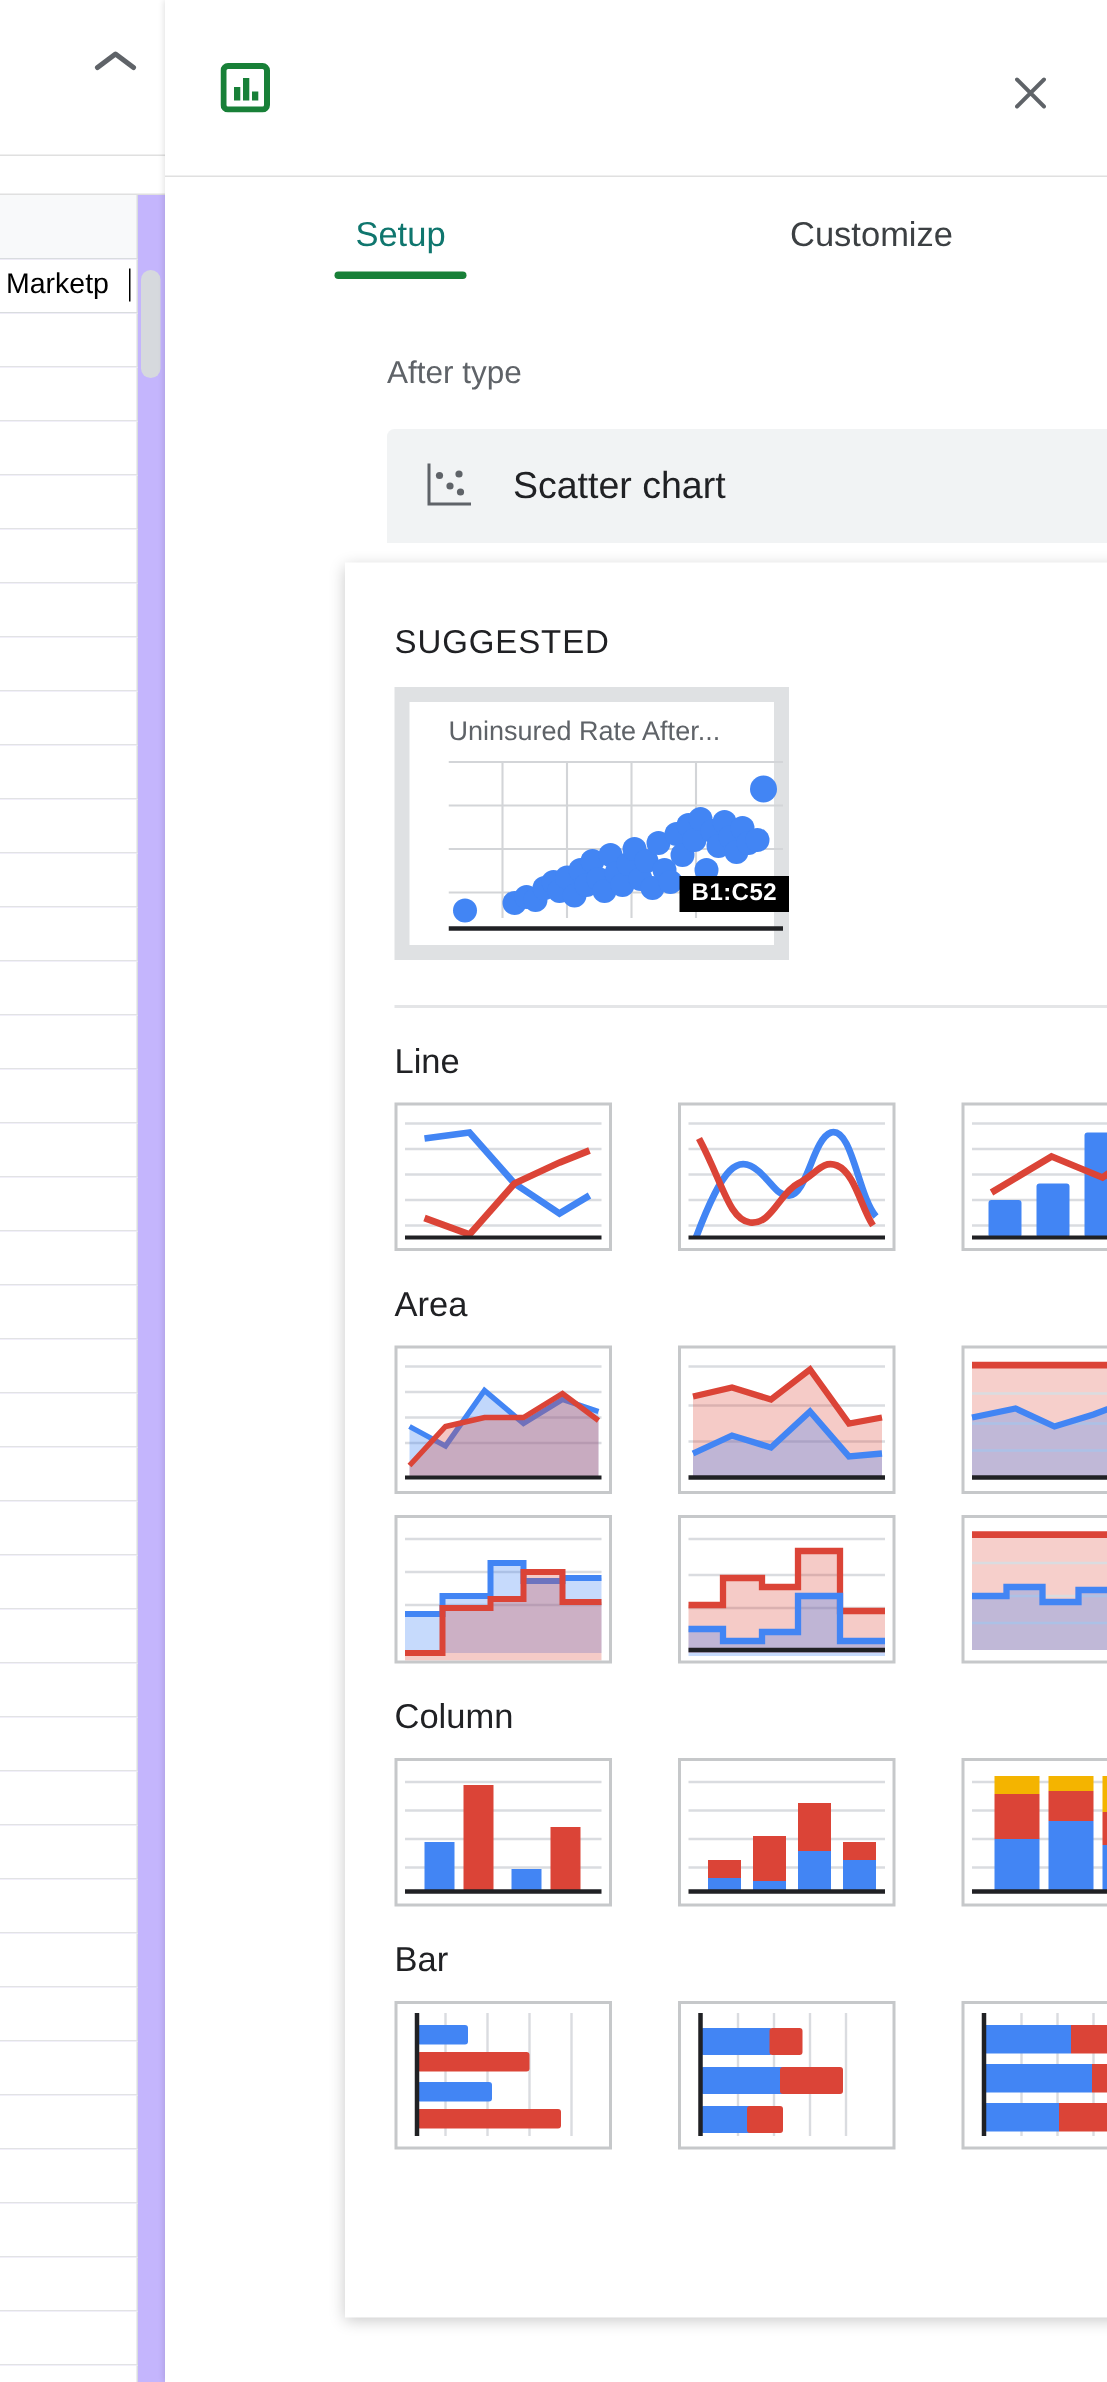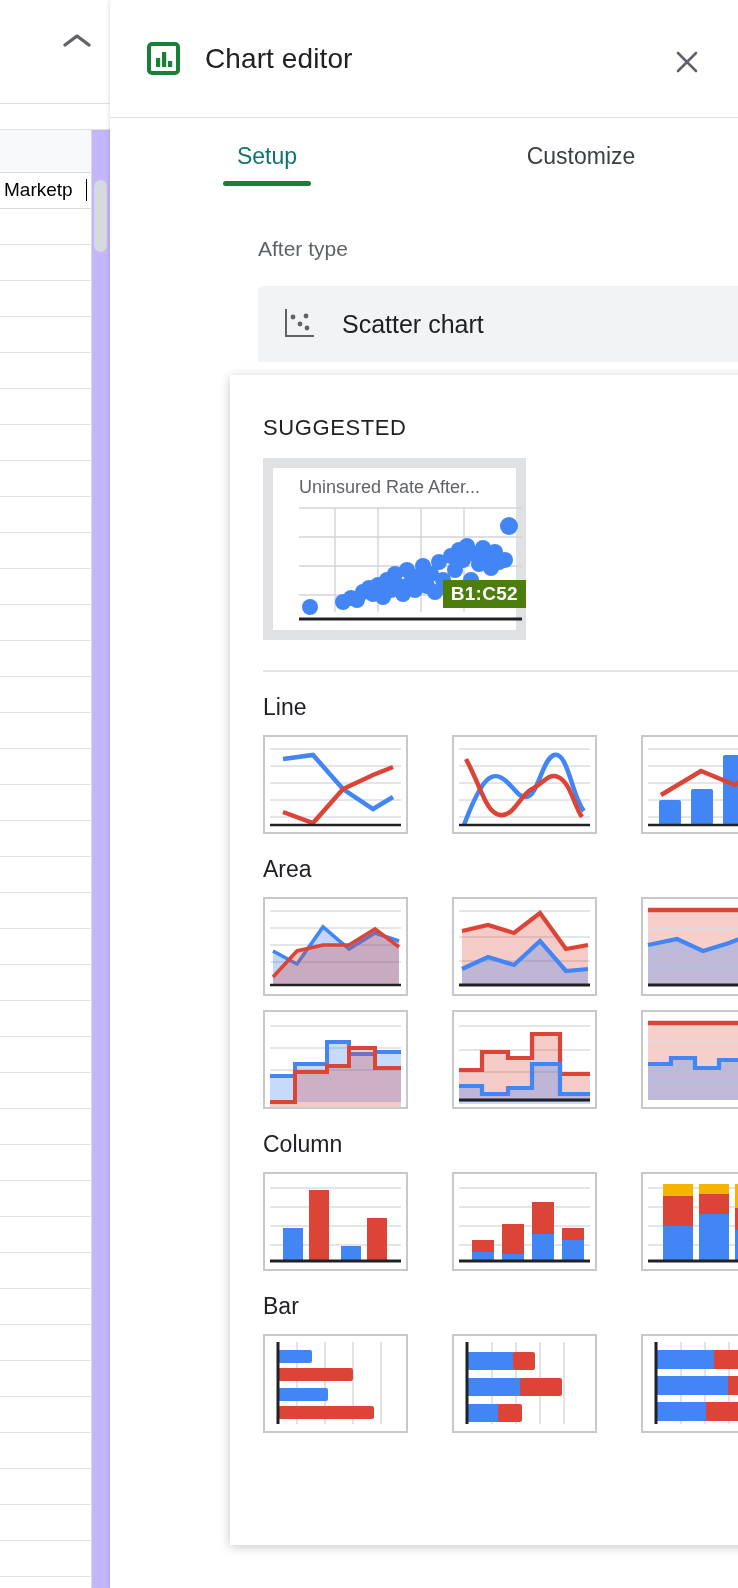--- a/index.html
+++ b/index.html
@@ -119,21 +119,21 @@
     padding:10px; cursor:pointer;
   }
   .sugg-inner { width:243px; height:162px; background:#fff; padding:9px 26px; }
   .sugg-title {
     font-size:18px; color:#5f6368; white-space:nowrap; overflow:hidden;
     margin-bottom:4px;
   }
   .sugg-plot { position:relative; width:223px; height:122px; }
   .range-badge {
     position:absolute; right:-4px; bottom:16px;
-    background:#4d7c0f; color:#fff; font-size:19px; font-weight:bold;
+    background:#000000; color:#fff; font-size:16px; font-weight:bold;
     padding:3px 8px; letter-spacing:.3px;
   }
 
   .thumb-row { display:flex; gap:44px; margin-bottom:14px; }
   .thumb {
     width:145px; height:99px; border:2px solid #c6c8ca; background:#fff;
     cursor:pointer; padding:0;
   }
   .thumb svg { display:block; width:141px; height:95px; }
 </style>
@@ -204,21 +204,20 @@
 
     <div class="panel-header">
       <span class="brand-icon">
         <svg width="33" height="33" viewBox="0 0 33 33">
           <rect x="2" y="2" width="29" height="29" rx="3" fill="none" stroke="#188038" stroke-width="4"></rect>
           <rect x="9" y="16" width="4.2" height="9" fill="#188038"></rect>
           <rect x="15" y="10" width="4.2" height="15" fill="#188038"></rect>
           <rect x="21" y="19" width="4.2" height="6" fill="#188038"></rect>
         </svg>
       </span>
-      <span class="panel-title">Chart editor</span>
       <span class="close-btn">
         <svg width="26" height="26" viewBox="0 0 26 26">
           <path d="M4 4 L22 22 M22 4 L4 22" stroke="#5f6368" stroke-width="2.6" stroke-linecap="round"></path>
         </svg>
       </span>
     </div>
 
     <div class="tabs">
       <div class="tab active">Setup</div>
       <div class="tab inactive">Customize</div>

